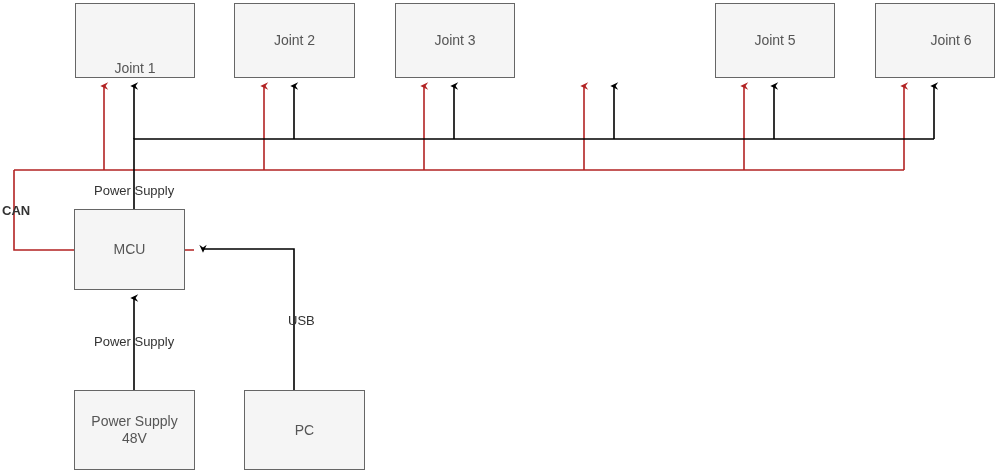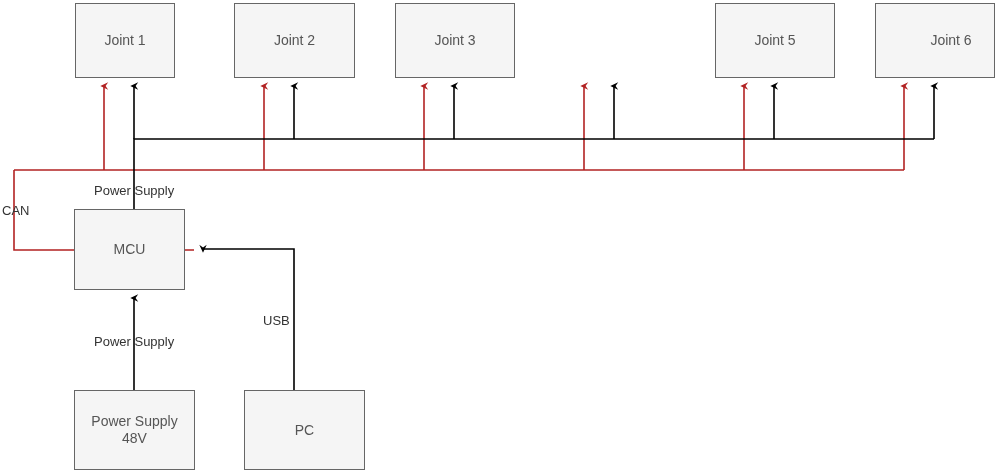--- a/index.html
+++ b/index.html
@@ -119,21 +119,21 @@
 
     <g>
       <path d="M134,390 L134,298" stroke="#000000" stroke-width="1.6" fill="none" marker-end="url(#arrow-black)"></path>
     </g>
 
     <g>
       <path d="M294,390 L294,249 L203,249" stroke="#000000" stroke-width="1.6" fill="none" marker-end="url(#arrow-black)"></path>
     </g>
   </svg>
 
-  <div class="node-box" style="left:75px; top:3px; width:100px; height:75px;">
+  <div class="node-box" style="left:75px; top:3px; width:120px; height:75px;align-items:flex-end;">
     <span>Joint 1</span>
   </div>
 
   <div class="node-box" style="left:234px; top:3px; width:121px; height:75px;">
     <span>Joint 2</span>
   </div>
 
   <div class="node-box" style="left:395px; top:3px; width:120px; height:75px;">
     <span>Joint 3</span>
   </div>
@@ -153,29 +153,29 @@
 
   <div class="node-box" style="left:74px; top:390px; width:121px; height:80px;">
     <span>Power Supply
 48V</span>
   </div>
 
   <div class="node-box" style="left:234px; top:390px; width:121px; height:80px;margin-left:10px;">
     <span>PC</span>
   </div>
 
-  <div class="edge-label" style="left:0px; top:203px; background:transparent;">
+  <div class="edge-label" style="left:0px; top:203px; background:transparent;font-weight:bold;">
     <span>CAN</span>
   </div>
 
   <div class="edge-label" style="left:92px; top:183px; background:transparent;">
     <span>Power Supply</span>
   </div>
 
   <div class="edge-label" style="left:92px; top:334px; background:transparent;">
     <span>Power Supply</span>
   </div>
 
-  <div class="edge-label" style="left:261px; top:313px; background:transparent;">
+  <div class="edge-label" style="left:286px; top:313px; background:transparent;">
     <span>USB</span>
   </div>
 
 </div>
 
 </body></html>

